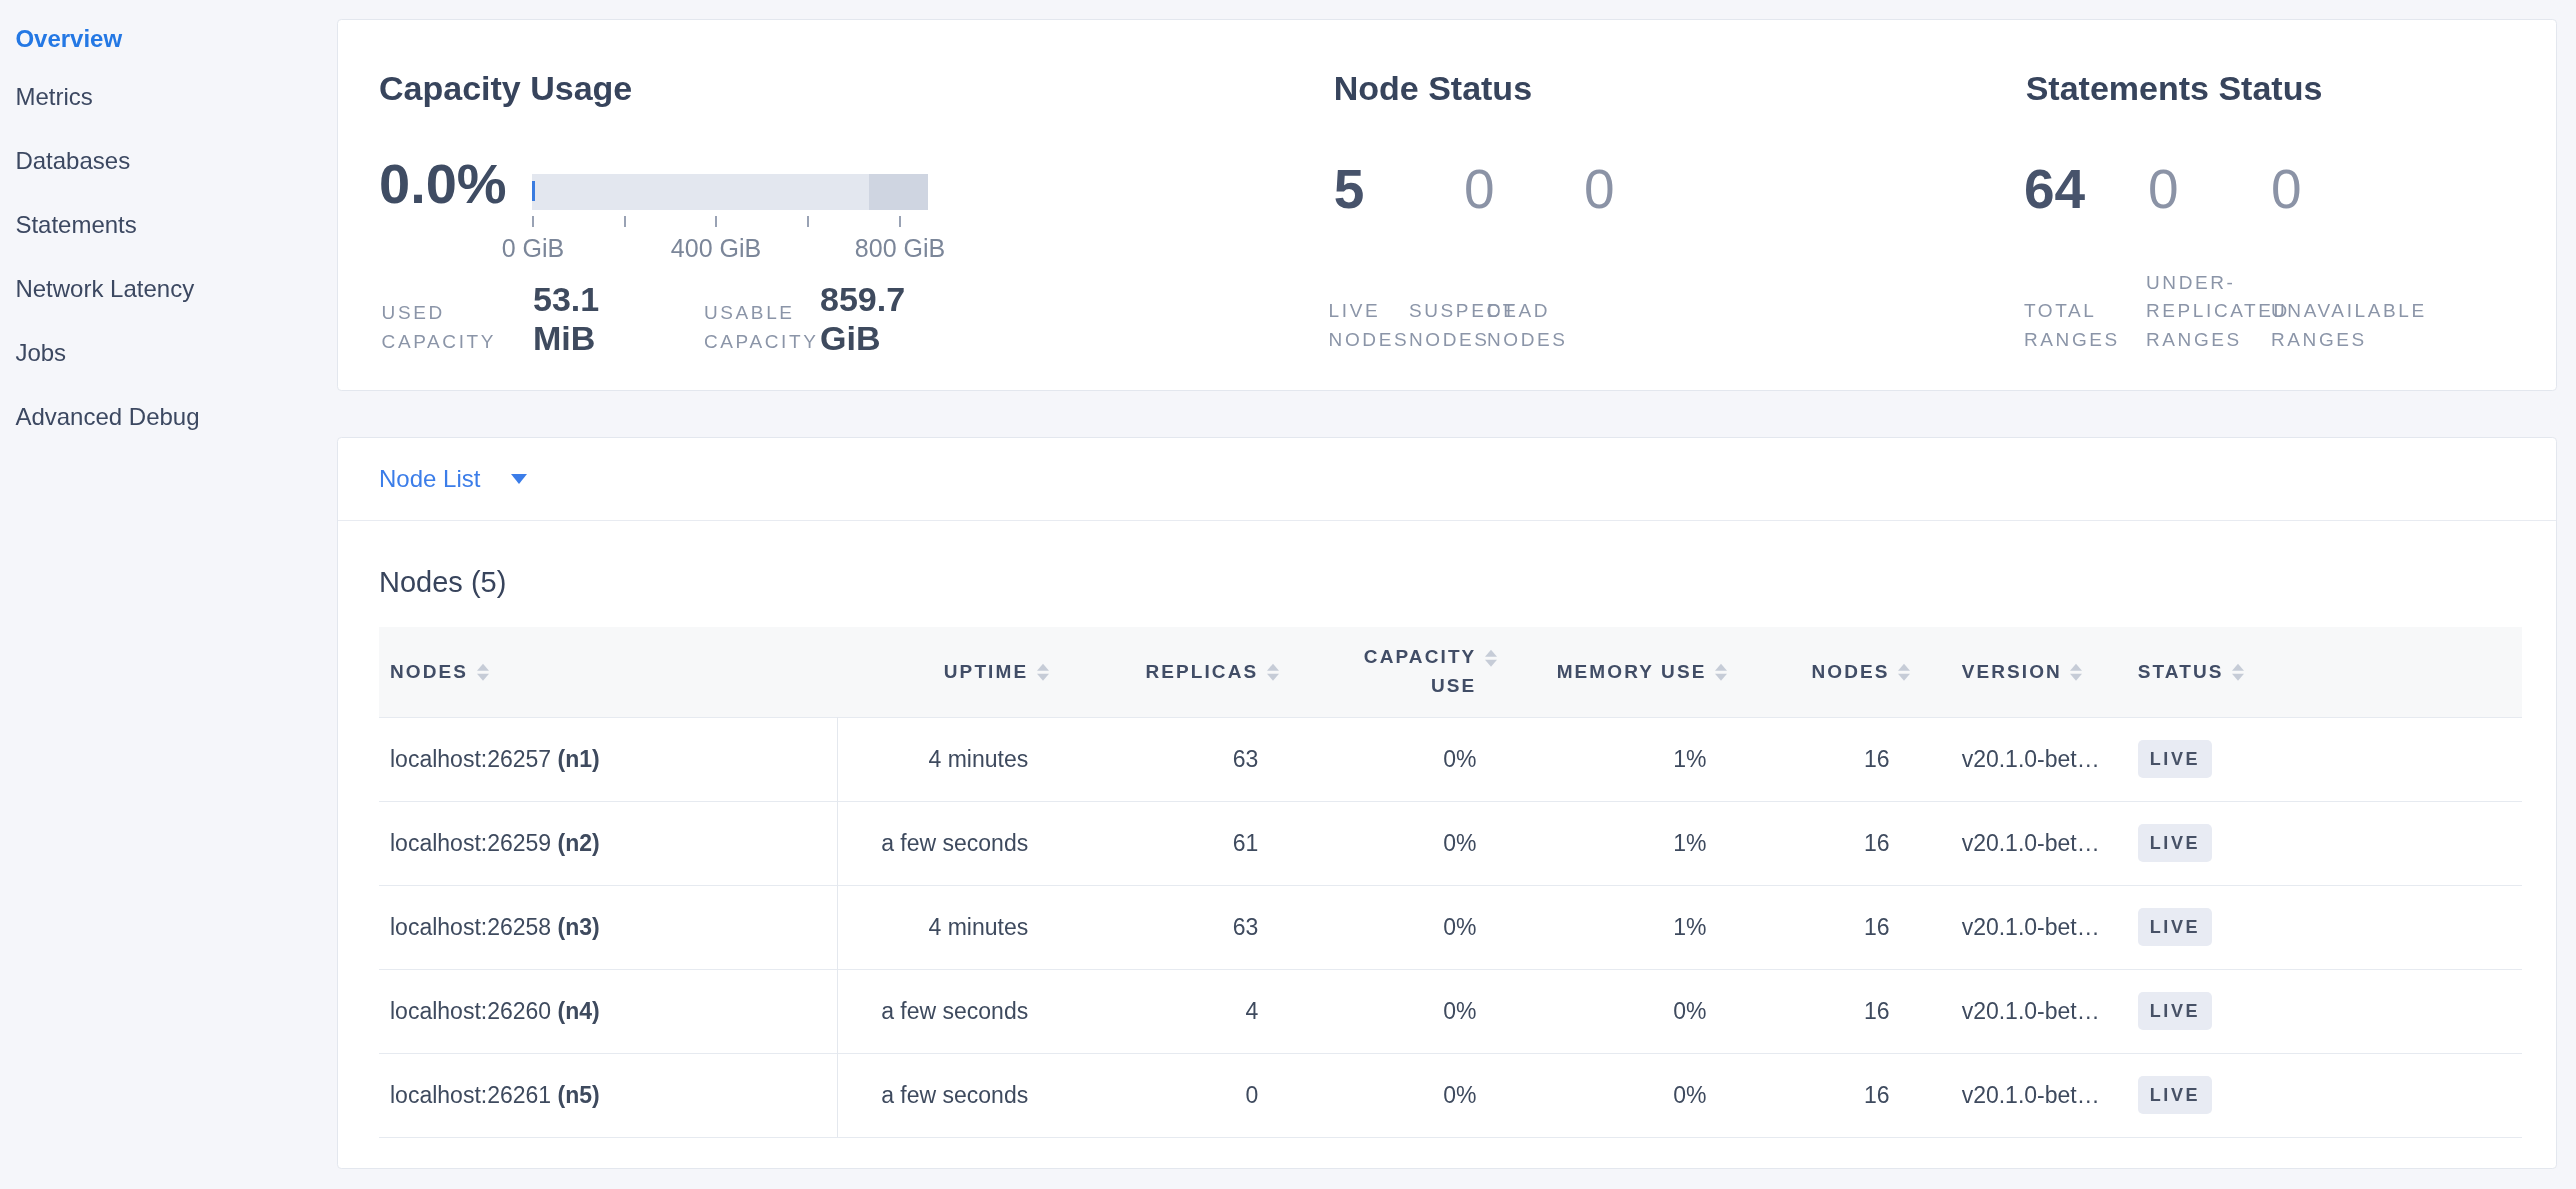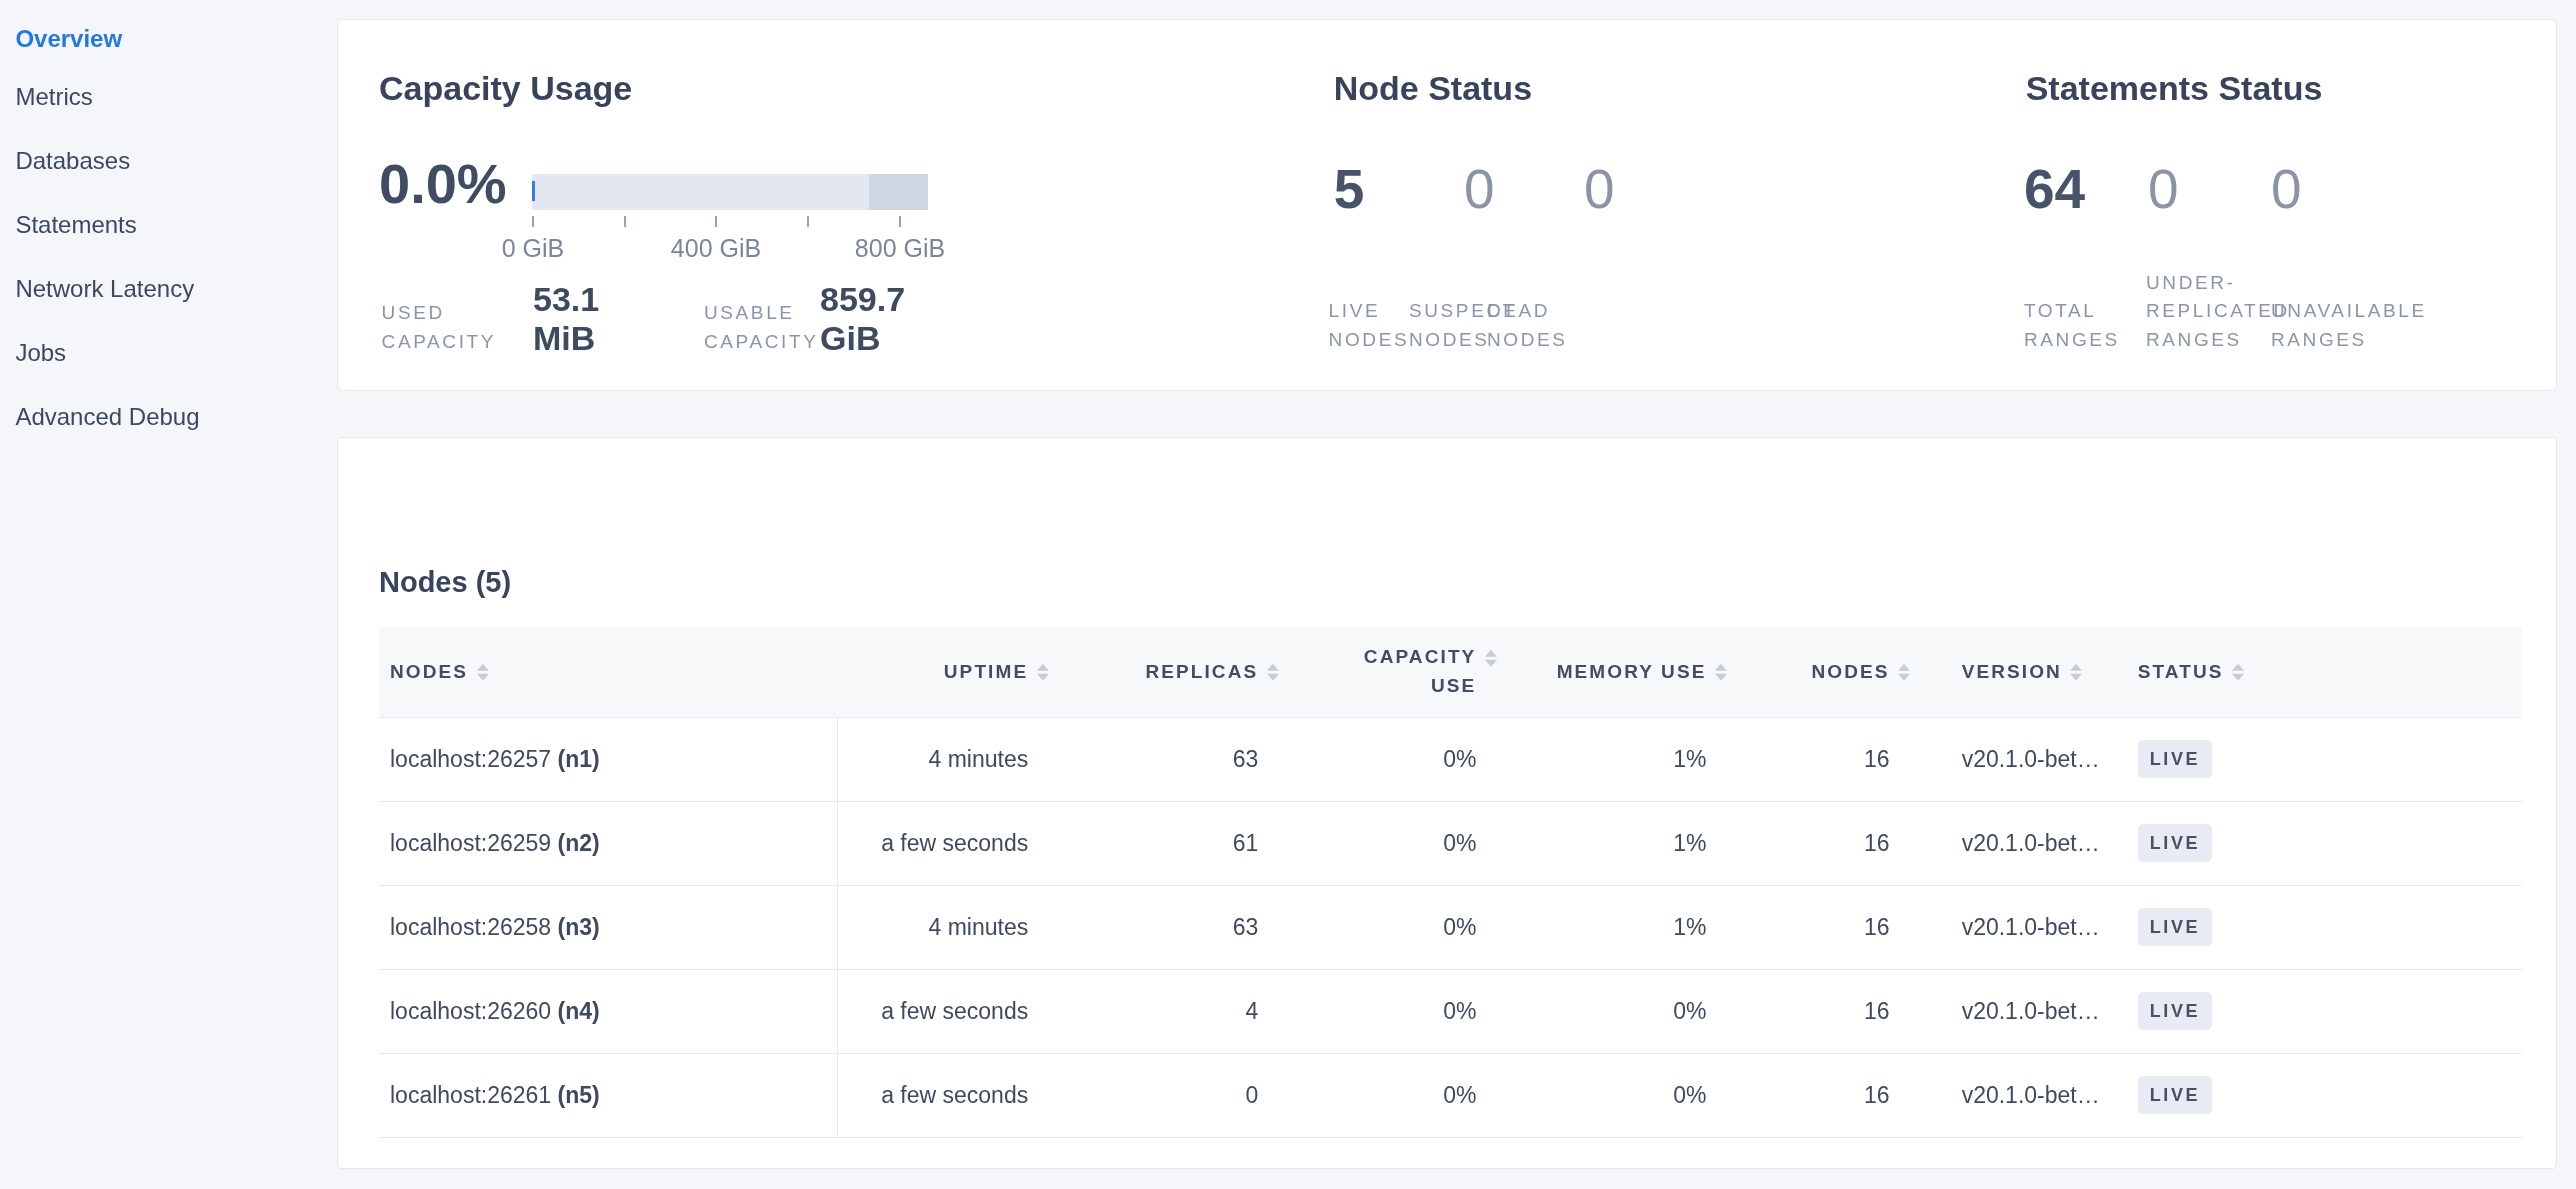--- a/index.html
+++ b/index.html
@@ -80,21 +80,21 @@
     display:flex; align-items:center; padding-left:41px; cursor:pointer;
   }
   .nodelist-label { font-size:24px; color:#3b7de9; }
   .caret-down {
     width:0; height:0; margin-left:31px;
     border-left:8.5px solid transparent; border-right:8.5px solid transparent;
     border-top:10.2px solid #3b7de9;
   }
   .nodes-title {
     position:absolute; top:128px; left:41px;
-    font-size:29px; font-weight:700; color:#38445c;
+    font-size:29px; font-weight:400; color:#38445c;
   }
 
   
   .nodes-table-wrap { position:absolute; left:41px; top:189px; width:2143px; }
   table { width:2143px; border-collapse:collapse; table-layout:fixed; }
   thead tr { height:90px; background:#f7f8f9; }
   th {
     font-size:19px; font-weight:700; letter-spacing:2.1px; color:#414d66;
     vertical-align:middle; cursor:pointer; line-height:1.5;
   }
@@ -192,20 +192,24 @@
 REPLICATED
 RANGES</div>
         <div class="metric-num" style="left: 247px;">0</div>
         <div class="metric-label" style="left: 247px;">UNAVAILABLE
 RANGES</div>
       </div>
 
   </section>
 
   <section class="card nodes-panel">
+    <div class="nodelist-bar">
+      <span class="nodelist-label">Node List</span>
+      <span class="caret-down"></span>
+    </div>
     <div class="nodes-title">Nodes (5)</div>
     <div class="nodes-table-wrap">
       <table>
         <colgroup id="table-cols">
             <col style="width: 458px;">
             <col style="width: 196px;">
             <col style="width: 230px;">
             <col style="width: 218px;">
             <col style="width: 230px;">
             <col style="width: 183px;">

